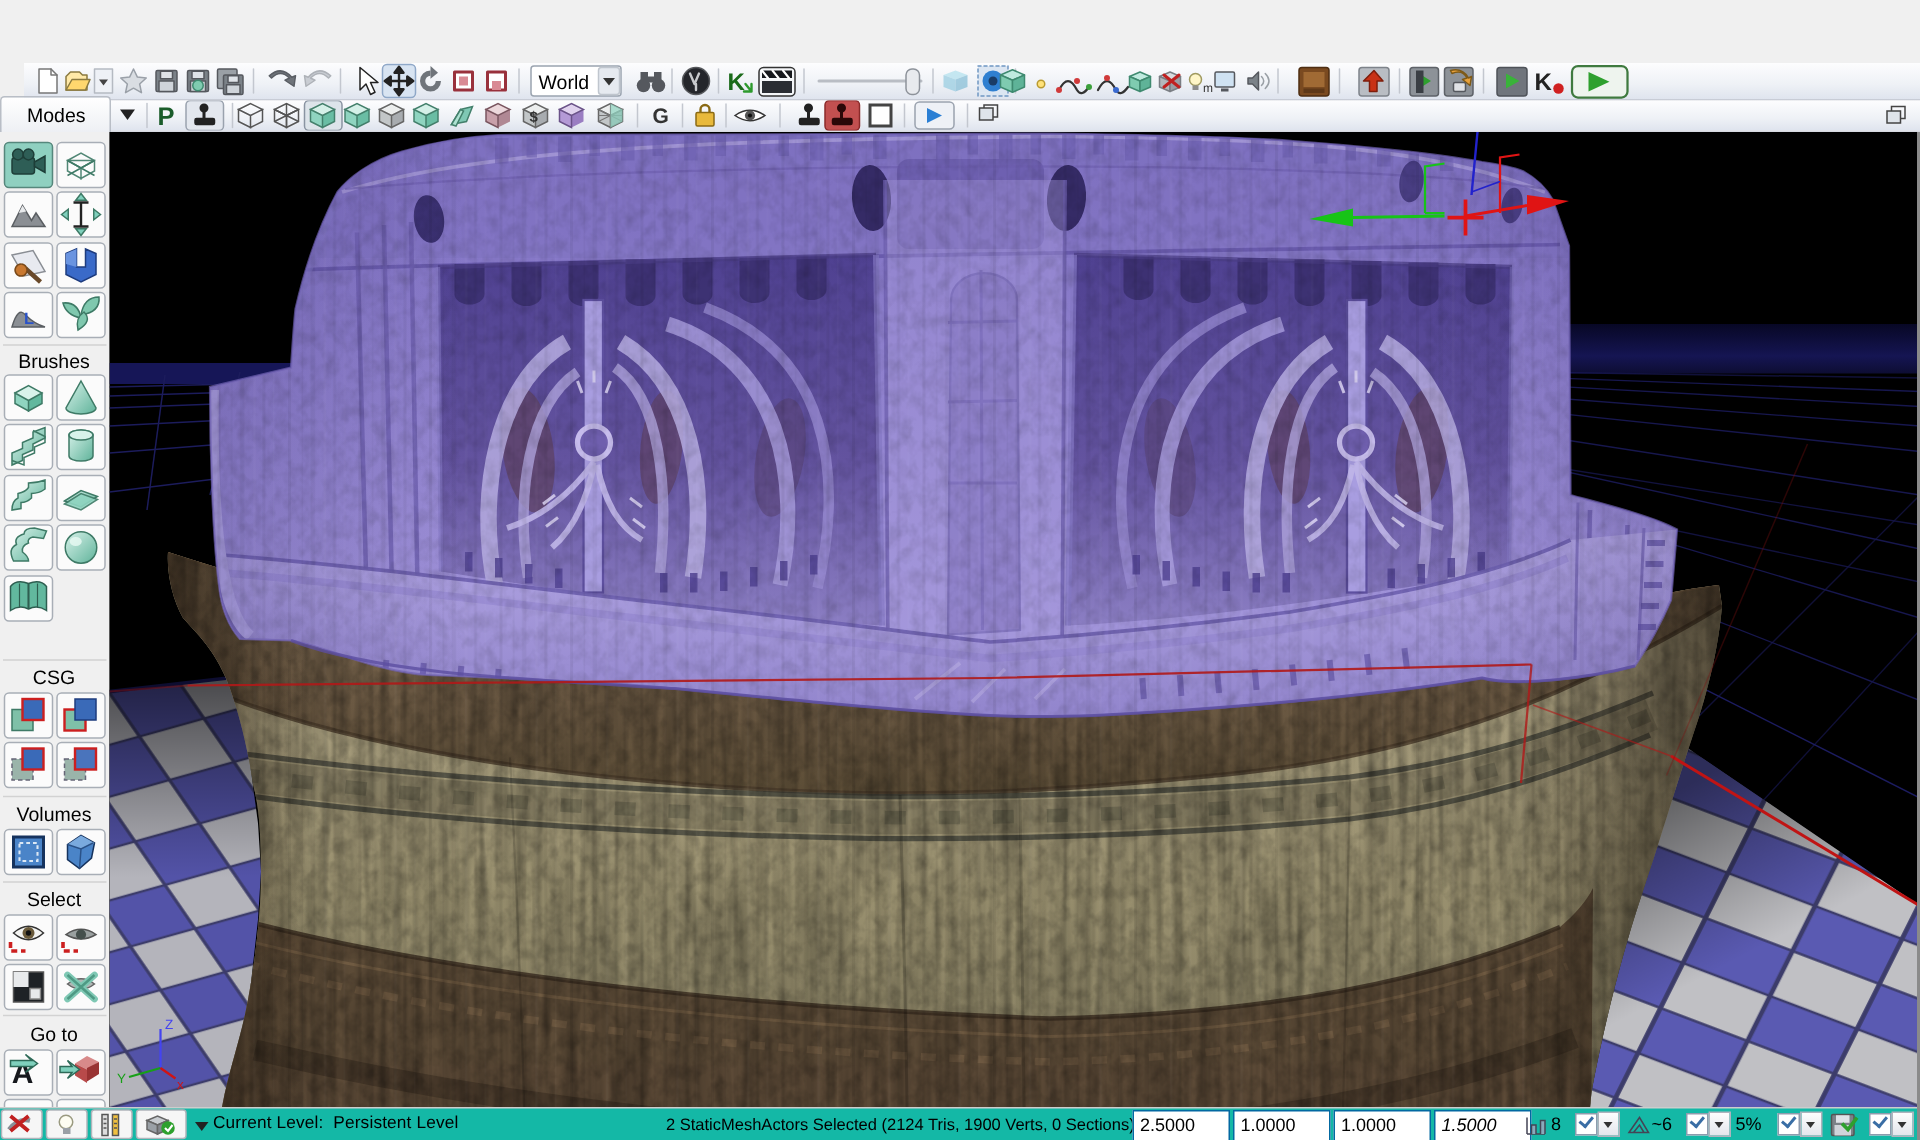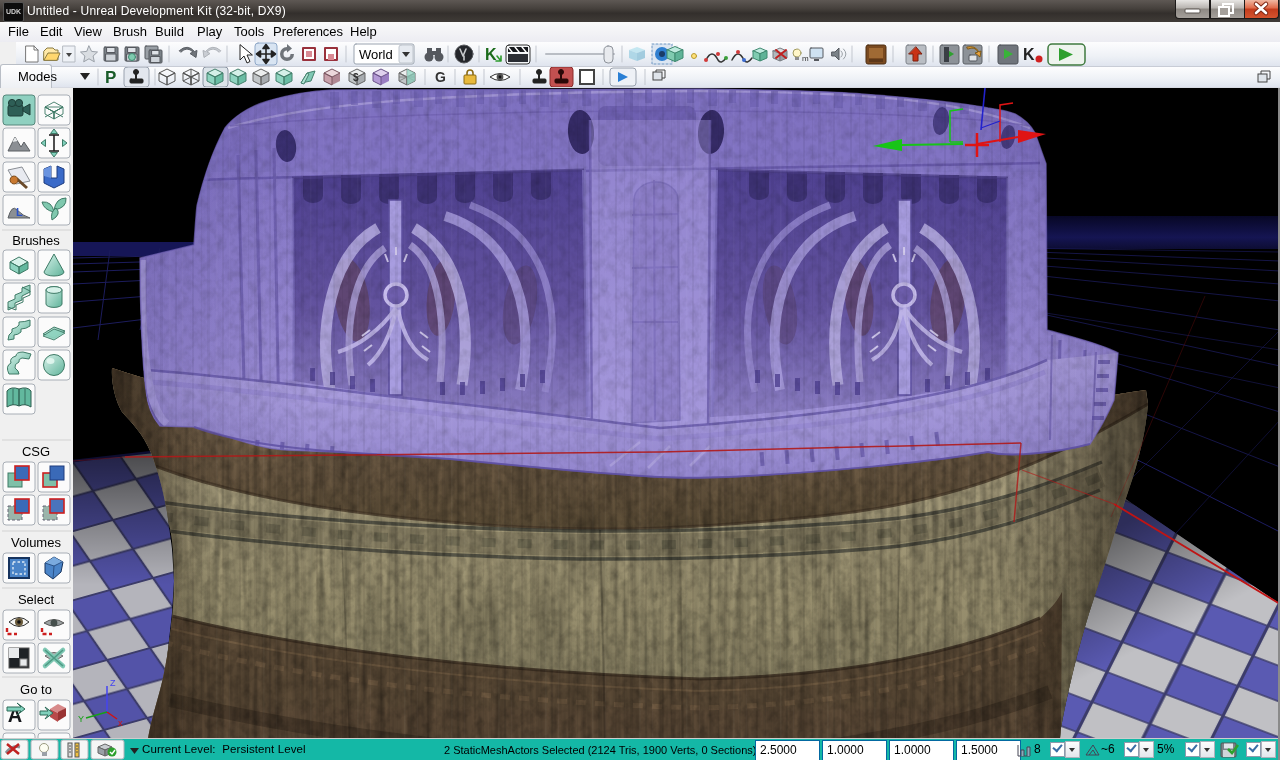--- a/index.html
+++ b/index.html
@@ -32,50 +32,20 @@
   #status .t{position:absolute;top:3px;white-space:nowrap;}
   .inp{position:absolute;top:1px;height:17px;background:#fff;border:1px solid #0369a1;font-size:12px;padding:2px 3px 0 4px;}
   .cb{position:absolute;top:3px;width:13px;height:13px;background:#fff;border:1px solid #8e9bad;}
   .cb:after{content:"";position:absolute;left:2px;top:1px;width:7px;height:4px;border-left:2px solid #3a6ea5;border-bottom:2px solid #3a6ea5;transform:rotate(-50deg);}
   .dd{position:absolute;top:2px;width:13px;height:15px;background:linear-gradient(#fdfdfd,#e3e6ec);border:1px solid #aeb3bd;}
   .dd:after{content:"";position:absolute;left:3px;top:6px;border:3px solid transparent;border-top:4px solid #333;}
 </style>
 </head>
 <body>
 <div id="app">
-<div id="title" class="abs">
-  <div id="udkico">UDK</div>
-  <div class="txt">Untitled - Unreal Development Kit (32-bit, DX9)</div>
-  <div class="winbtn m"><svg width="33" height="17">
-          <rect x="9" y="9" width="15" height="4" rx="1" fill="#fff" stroke="#5a5550"></rect>
-        </svg></div>
-  <div class="winbtn r"><svg width="33" height="17">
-          <rect x="12" y="4" width="10" height="9" fill="none" stroke="#fff" stroke-width="2"></rect>
-          <rect x="8" y="7" width="10" height="9" fill="#a5a09b" stroke="#fff" stroke-width="2"></rect>
-        </svg></div>
-  <div class="winbtn c"><svg width="33" height="17">
-          <g stroke="#7d2714" stroke-width="4.5" stroke-linecap="round">
-            <path d="M11,4 L21,13 M21,4 L11,13"></path>
-          </g>
-          <g stroke="#fff" stroke-width="2.6" stroke-linecap="round">
-            <path d="M11,4 L21,13 M21,4 L11,13"></path>
-          </g>
-        </svg></div>
-</div>
-<div id="menubar" class="abs">
-  <span style="left:8px">File</span>
-      <span style="left:40px">Edit</span>
-      <span style="left:74px">View</span>
-  <span style="left:113px">Brush</span>
-      <span style="left:155px">Build</span>
-      <span style="left:197px">Play</span>
-  <span style="left:234px">Tools</span>
-      <span style="left:273px">Preferences</span>
-      <span style="left:350px">Help</span>
-</div>
 <div id="tb1" class="abs">
 <svg width="1280" height="24" viewBox="0 0 1280 24">
  <g stroke-linejoin="round" stroke-linecap="round">
 
   <path d="M10,4 h8 l4,4 v12 h-12 z" fill="#fff" stroke="#777"></path>
           <path d="M18,4 l0,4 4,0" fill="none" stroke="#777"></path>
 
   <path d="M28,9 l3,-3 h6 l2,2 h3 v10 h-14 z" fill="#ffe9a8" stroke="#8a7a40"></path>
           <path d="M28,18 l4,-7 h12 l-3,7 z" fill="#ffd76e" stroke="#8a7a40"></path>
   <rect x="47" y="4" width="12" height="16" fill="#eef1f6" stroke="#b5bac2"></rect>
@@ -351,21 +321,21 @@
           <rect x="653" y="5" width="9" height="8" fill="#dfe4ea"></rect>
           <path d="M656,5 v-2 h9 v8 h-3"></path>
         </g>
  <g fill="none" stroke="#444">
           <rect x="1258" y="7" width="9" height="8" fill="#dfe4ea"></rect>
           <path d="M1261,7 v-3 h9 v8 h-3"></path>
         </g>
 </svg>
 </div>
 
-<div class="abs" style="left:0;top:64px;width:52px;height:24px;background:linear-gradient(#ffffff,#eef0f4);border:1px solid #b9bec6;border-bottom:none;border-radius:3px 3px 0 0;box-sizing:border-box;text-align:center;">
+<div class="abs" style="left:0;top:64px;width:74px;height:24px;background:linear-gradient(#ffffff,#eef0f4);border:1px solid #b9bec6;border-bottom:none;border-radius:3px 3px 0 0;box-sizing:border-box;text-align:center;">
   <div style="position:absolute;left:17px;top:4px;font-size:13px;">Modes</div>
 </div>
 <div id="sidebar" class="abs">
 <svg width="73" height="650" viewBox="0 88 73 650">
  <defs>
   <g id="tcube">
             <path d="M-9,-3 l9,-5 9,5 -9,5 z" fill="#d8f2ea"></path>
             <path d="M-9,-3 v7 l9,5 v-7 z" fill="#8fd4c0"></path>
             <path d="M9,-3 v7 l-9,5 v-7 z" fill="#62b89e"></path>
             <path d="M-9,-3 l9,-5 9,5 -9,5 z M-9,-3 v7 l9,5 v-7 z M9,-3 v7 l-9,5 v-7 z" fill="none" stroke="#3e7a66"></path>
@@ -953,21 +923,21 @@
             <path d="M110,13 l2,2 3,-4" stroke="#fff" stroke-width="1.4" fill="none"></path>
           </g>
       <path d="M130,9 l9,0 -4.5,6 z" fill="#222"></path>
     </g>
   </svg>
   <div class="t" style="left:142px;font-size:11.5px;top:4px;letter-spacing:0.1px">Current Level:&nbsp; Persistent Level</div>
   <div class="t" style="left:444px;font-size:11px;top:5px">2 StaticMeshActors Selected (2124 Tris, 1900 Verts, 0 Sections)</div>
   <div class="inp" style="left:755px;width:56px;">2.5000</div>
   <div class="inp" style="left:822px;width:56px;">1.0000</div>
   <div class="inp" style="left:889px;width:56px;">1.0000</div>
-  <div class="inp" style="left:956px;width:56px;">1.5000</div>
+  <div class="inp" style="left:956px;width:56px;font-style:italic;">1.5000</div>
   <svg class="abs" style="left:1016px;top:3px" width="16" height="16">
         <g stroke="#445" fill="none">
           <path d="M2,14 V3 M2,14 H14"></path>
           <path d="M5,14 V8 h3 v6 M11,14 V5 h3 v9" fill="#8ab"></path>
         </g>
       </svg>
   <div class="t" style="left:1034px">8</div>
   <div class="cb" style="left:1050px"></div>
       <div class="dd" style="left:1065px"></div>
   <svg class="abs" style="left:1084px;top:3px" width="18" height="16">

